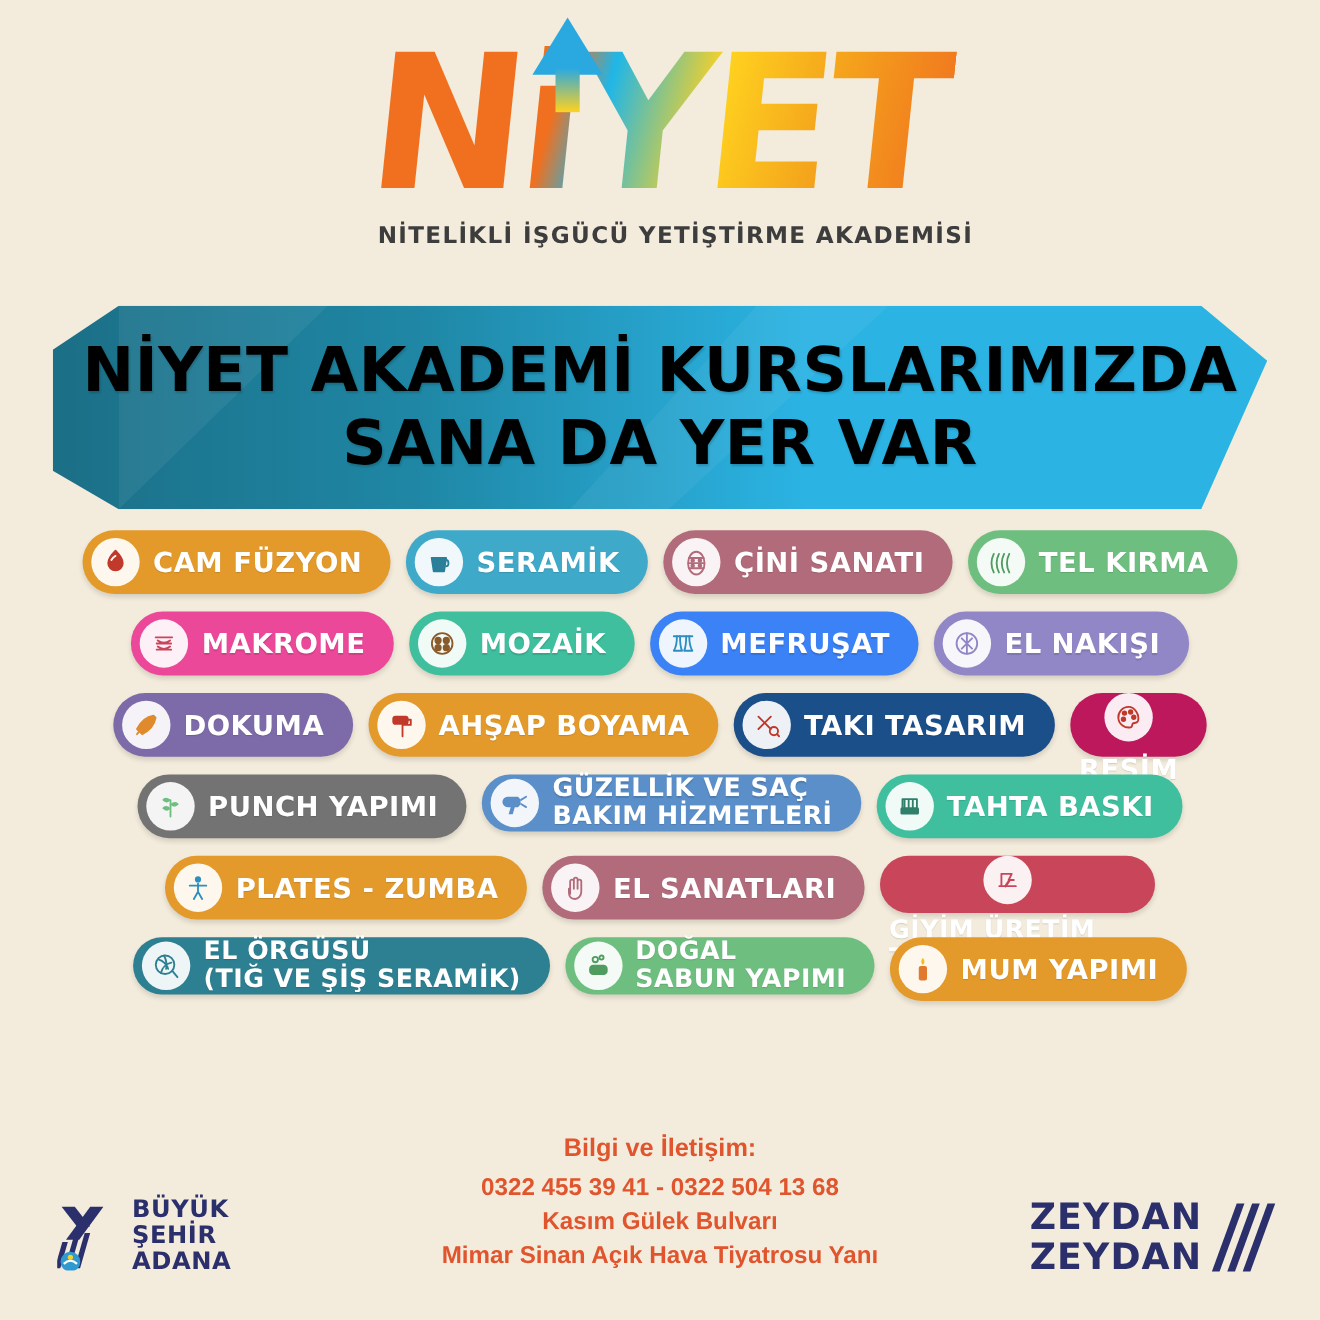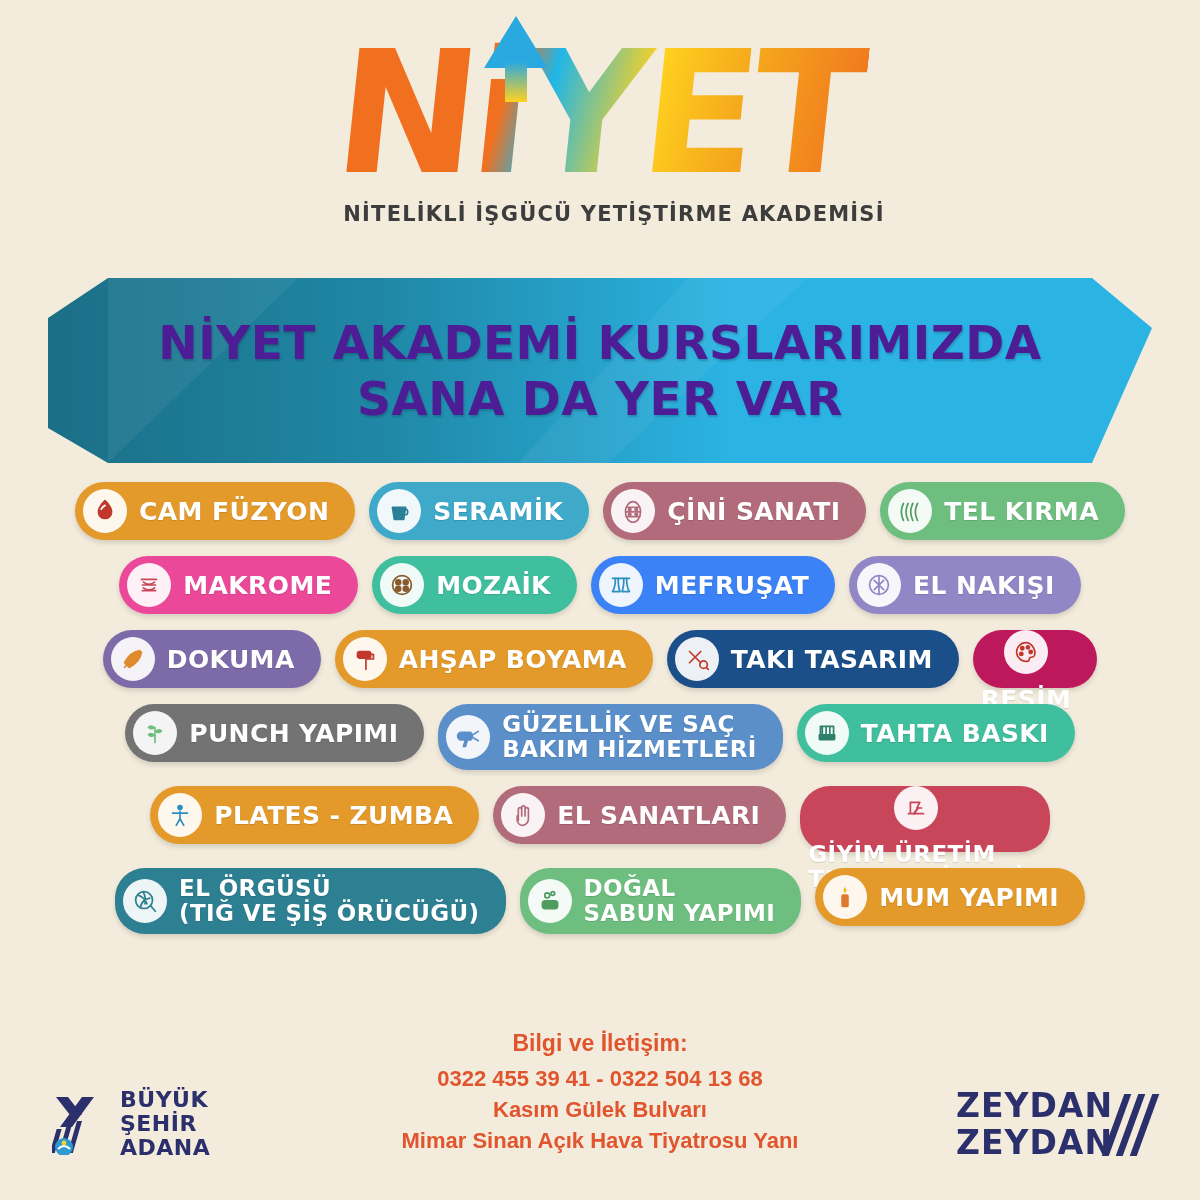--- a/index.html
+++ b/index.html
@@ -42,34 +42,34 @@
     color:#3d3d3d;font-family:"DejaVu Sans", sans-serif;margin-left:28px;
   }
   
   .banner{
     position:absolute;top:278px;left:48px;width:1104px;height:185px;
   }
   .banner svg{position:absolute;inset:0;}
   .banner-text{
     position:absolute;inset:0;display:flex;flex-direction:column;
     align-items:center;justify-content:center;
-    color:#4c1d95;font-weight:bold;font-size:47px;line-height:1.18;
+    color:#000000;font-weight:bold;font-size:56px;line-height:1.18;
     letter-spacing:.5px;text-align:center;
     font-family:"DejaVu Sans", sans-serif;
     text-shadow:1px 2px 2px rgba(0,0,0,.18);
   }
   
   .rows{position:absolute;top:482px;left:0;width:1200px;}
   .row{display:flex;justify-content:center;align-items:flex-start;gap:14px;margin-bottom:16px;}
   .pill{
     display:flex;align-items:center;gap:12px;
     height:58px;border-radius:30px;padding:0 26px 0 8px;
     box-shadow:0 3px 5px rgba(0,0,0,.13);
   }
-  .pill.two{height:66px;}
+  .pill.two{height:52px;}
   .pill .label{
     color:#fff;font-weight:bold;font-size:25px;letter-spacing:.4px;
     white-space:pre-line;line-height:1.08;
     font-family:"DejaVu Sans", sans-serif;
     text-shadow:0 1px 1px rgba(0,0,0,.13);
   }
   .pill.two .label{font-size:23px;}
   .ico{
     width:44px;height:44px;border-radius:50%;
     background:rgba(255,255,255,.92);
@@ -86,21 +86,21 @@
   .contact .ttl{font-size:23px;color:#e0552d;margin-bottom:6px;}
   .contact .ln{font-size:22px;line-height:1.42;}
   
   .adana{position:absolute;left:52px;top:58px;display:flex;align-items:center;gap:10px;}
   .adana-mark{width:58px;height:62px;position:relative;}
   .adana-txt{
     color:#2b2f6b;font-weight:bold;font-size:22px;line-height:1.1;
     letter-spacing:.5px;font-family:"DejaVu Sans", sans-serif;
   }
   
-  .zeydan{position:absolute;right:52px;top:58px;display:flex;align-items:center;gap:0;}
+  .zeydan{position:absolute;right:52px;top:58px;display:flex;align-items:center;gap:20px;}
   .zeydan-txt{
     color:#2b2f6b;font-weight:bold;font-size:33px;line-height:1.12;
     letter-spacing:1px;text-align:left;font-family:"DejaVu Sans", sans-serif;
   }
   .slashes{display:flex;gap:7px;}
   .slash{width:7px;height:62px;background:#2b2f6b;transform:skewX(-20deg);}
 </style>
 </head>
 <body>
 
@@ -319,21 +319,21 @@
     <div class="row">
       <div class="pill two" style="background: rgb(45, 127, 146);">
         <span class="ico">
           <svg width="30" height="30" viewBox="0 0 32 32" fill="none" stroke="#2d7f92" stroke-width="1.8" stroke-linecap="round" stroke-linejoin="round">
             <circle cx="15" cy="15" r="9"></circle>
             <path d="M9 10c4 1 8 5 9 9M11 23c1-5 5-9 10-10M14 6c2 4 3 9 2 13"></path>
             <path d="M22 21l5 6"></path>
           </svg>
         </span>
         <span class="label">EL ÖRGÜSÜ
-(TIĞ VE ŞİŞ ÖRÜCÜĞÜ)</span>
+(TIĞ VE ŞİŞ SERAMİK)</span>
       </div>
       <div class="pill two" style="background: rgb(110, 191, 127);">
         <span class="ico">
           <svg width="30" height="30" viewBox="0 0 32 32" fill="none" stroke="#4f9c60" stroke-width="1.8" stroke-linecap="round" stroke-linejoin="round">
             <rect x="7" y="15" width="18" height="10" rx="4" fill="#4f9c60" stroke="none"></rect>
             <circle cx="13" cy="10" r="2.6"></circle>
             <circle cx="19" cy="8" r="2"></circle>
           </svg>
         </span>
         <span class="label">DOĞAL

